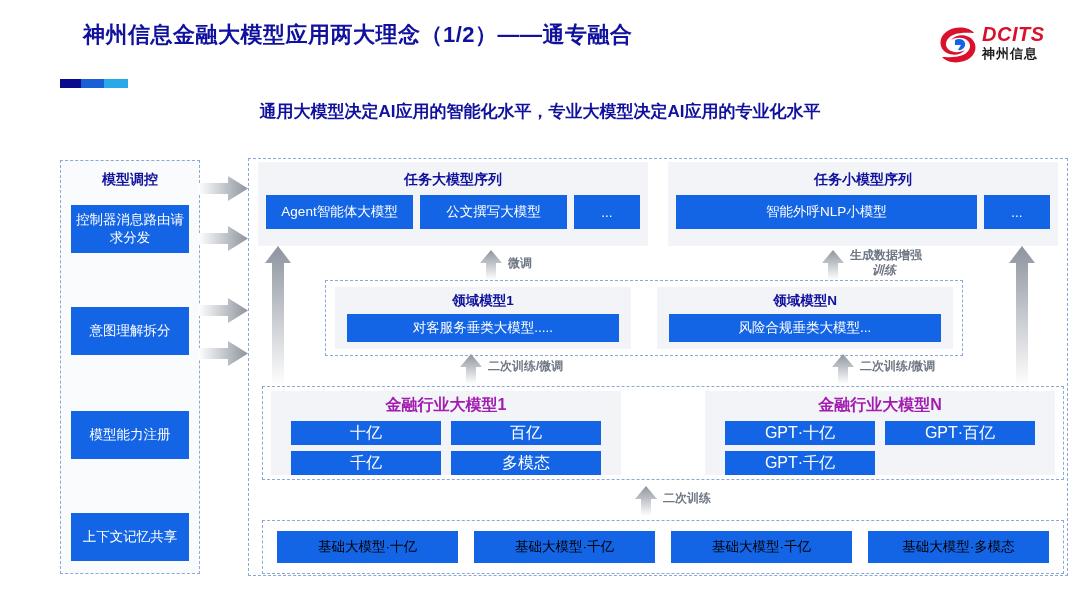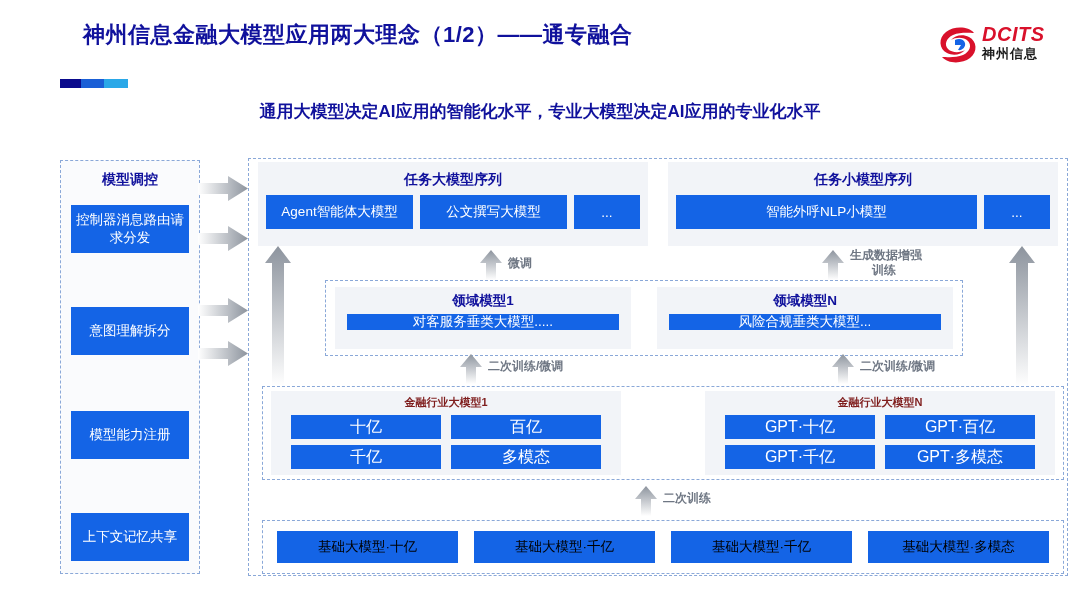--- a/index.html
+++ b/index.html
@@ -80,33 +80,33 @@
   
   .domain-band{
     position:absolute;left:325px;top:280px;width:636px;height:74px;
     border:1px dashed #8aa8d8;background:#ffffff;
   }
   .dom-box{position:absolute;top:6px;width:296px;height:62px;background:#f2f4f8;}
   .dom-left{left:9px;}
   .dom-right{left:331px;}
   .dom-head{width:100%;text-align:center;font-size:13.5px;font-weight:bold;color:#10119c;padding-top:5px;box-sizing:border-box;}
   .dom-chip{
-    margin:4px auto 0;width:272px;height:16px;background:#1464e6;color:#fff;
+    margin:4px auto 0;width:272px;height:28px;background:#1464e6;color:#fff;
     font-size:13.5px;display:flex;align-items:center;justify-content:center;
   }
 
   
   .ind-band{
     position:absolute;left:262px;top:386px;width:800px;height:92px;
     border:1px dashed #8aa8d8;background:#ffffff;
   }
   .ind-box{position:absolute;top:4px;width:350px;height:84px;background:#f2f4f8;}
   .ind-left{left:8px;}
   .ind-right{left:442px;}
-  .ind-head{width:100%;text-align:center;font-size:11px;font-weight:bold;color:#7f1d1d;padding-top:4px;box-sizing:border-box;}
+  .ind-head{width:100%;text-align:center;font-size:16px;font-weight:bold;color:#a21caf;padding-top:4px;box-sizing:border-box;}
   .ind-grid{display:grid;grid-template-columns:1fr 1fr;gap:6px 10px;padding:5px 20px 0 20px;box-sizing:border-box;}
   .ind-chip{
     background:#1464e6;color:#fff;font-size:16px;height:24px;
     display:flex;align-items:center;justify-content:center;
   }
 
   
   .base-band{
     position:absolute;left:262px;top:520px;width:800px;height:52px;
     border:1px dashed #8aa8d8;background:#ffffff;
@@ -207,21 +207,21 @@
 
 <svg class="up-arrow" style="left:480px;top:250px;width:22px;height:30px;" viewBox="0 0 22 30">
   <path d="M11 0 L22 13 L16 13 L16 30 L6 30 L6 13 L0 13 Z" fill="url(#gv1)"></path>
 </svg>
 <div class="ar-label" style="left:508px;top:256px;">微调</div>
 
 <svg class="up-arrow" style="left:822px;top:250px;width:22px;height:30px;" viewBox="0 0 22 30">
   <path d="M11 0 L22 13 L16 13 L16 30 L6 30 L6 13 L0 13 Z" fill="url(#gv1)"></path>
 </svg>
 <div class="ar-label" style="left:850px;top:248px;">生成数据增强</div>
-<div class="ar-label" style="left:872px;top:263px;">训练</div>
+<div class="ar-label" style="left:872px;top:263px;font-style:italic;">训练</div>
 
 <div class="domain-band">
   <div class="dom-box dom-left">
     <div class="dom-head">领域模型1</div>
     <div class="dom-chip">对客服务垂类大模型.....</div>
   </div>
   <div class="dom-box dom-right">
     <div class="dom-head">领域模型N</div>
     <div class="dom-chip">风险合规垂类大模型...</div>
   </div>
@@ -246,21 +246,20 @@
       <div class="ind-chip">千亿</div>
       <div class="ind-chip">多模态</div>
     </div>
   </div>
   <div class="ind-box ind-right">
     <div class="ind-head">金融行业大模型N</div>
     <div class="ind-grid">
       <div class="ind-chip">GPT·十亿</div>
       <div class="ind-chip">GPT·百亿</div>
       <div class="ind-chip">GPT·千亿</div>
-      <div class="ind-chip">GPT·多模态</div>
     </div>
   </div>
 </div>
 
 <svg class="up-arrow" style="left:635px;top:486px;width:22px;height:30px;" viewBox="0 0 22 30">
   <path d="M11 0 L22 13 L16 13 L16 30 L6 30 L6 13 L0 13 Z" fill="url(#gv1)"></path>
 </svg>
 <div class="ar-label" style="left:663px;top:491px;text-align:right;">二次训练</div>
 
 <div class="base-band">

